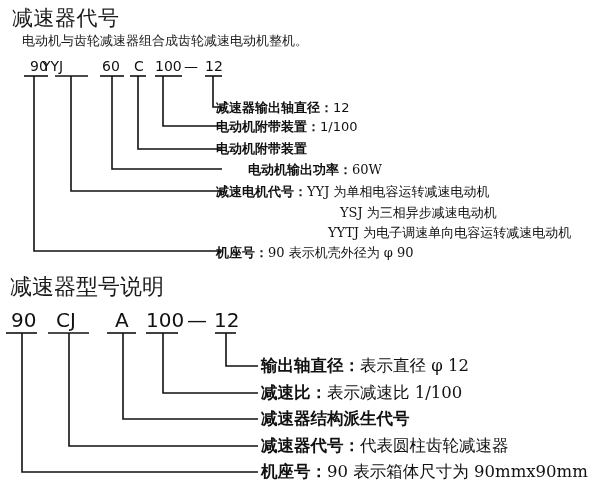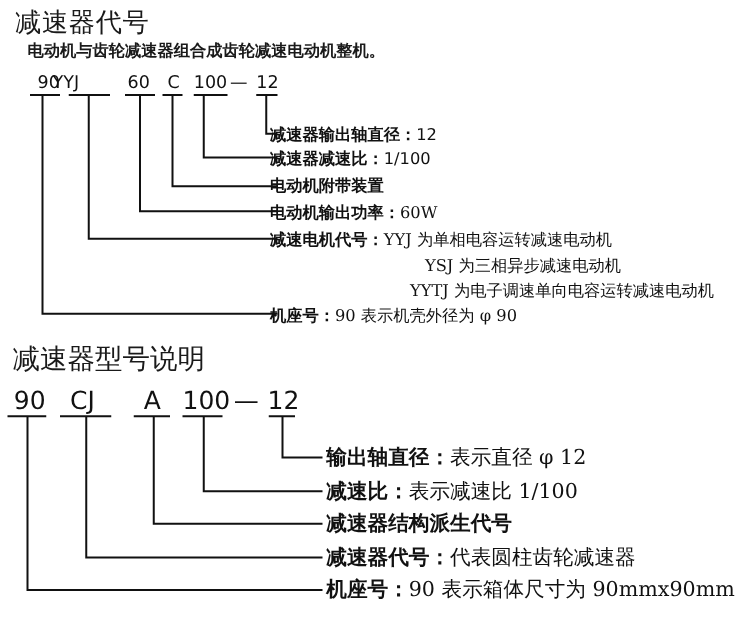--- a/index.html
+++ b/index.html
@@ -1,19 +1,19 @@
 <!DOCTYPE html>
 <html><head>
 <meta charset="utf-8">
 <style>
   html, body { margin: 0; padding: 0; background: #ffffff; }
   body { width: 600px; height: 500px; position: relative; overflow: hidden; font-family: "DejaVu Sans", "Liberation Sans", sans-serif; color: #111; }
   .abs { position: absolute; white-space: nowrap; }
   .title1 { left: 12px; top: 4px; font-size: 21px; color: #1a1a1a; letter-spacing: 0.5px; }
-  .subtitle { left: 22px; top: 32px; font-size: 13px; font-weight: bold; color: #1a1a1a; }
+  .subtitle { left: 22px; top: 32px; font-size: 13px; font-weight: normal; color: #1a1a1a; }
   .code1 { font-size: 14px; color: #111; top: 58px; }
   .lbl1 { font-size: 13px; font-weight: bold; color: #111; left: 216px; }
   .lbl1 .val { font-weight: normal; font-family: "DejaVu Serif", "Liberation Serif", serif; }
   .lbl1 .num { font-weight: normal; }
   .title2 { left: 10px; top: 272px; font-size: 22px; color: #1a1a1a; text-align: right; }
   .code2 { font-size: 20px; color: #111; top: 308px; }
   .lbl2 { font-size: 16.5px; font-weight: bold; color: #111; left: 261px; }
   .lbl2 .val { font-weight: normal; font-family: "DejaVu Serif", "Liberation Serif", serif; }
   svg.lines { position: absolute; left: 0; top: 0; }
 </style>
@@ -28,26 +28,26 @@
 <div class="abs code1" style="left:102px;">60</div>
 <div class="abs code1" style="left:134px;">C</div>
 <div class="abs code1" style="left:155px;">100</div>
 <div class="abs code1" style="left:184px;">—</div>
 <div class="abs code1" style="left:205px;">12</div>
 
 <div class="abs lbl1" style="top:99px;">
   <span>减速器输出轴直径：</span><span class="num">12</span>
 </div>
 <div class="abs lbl1" style="top:118px;">
-  <span>减速器减速比：</span><span class="num">1/100</span>
+  <span>电动机附带装置：</span><span class="num">1/100</span>
 </div>
 <div class="abs lbl1" style="top:140px;text-align:center;">
   <span>电动机附带装置</span>
 </div>
-<div class="abs lbl1" style="top:161px;">
+<div class="abs lbl1" style="top:161px;margin-left:32px;">
   <span>电动机输出功率：</span><span class="val">60W</span>
 </div>
 <div class="abs lbl1" style="top:183px;">
   <span>减速电机代号：</span><span class="val">YYJ 为单相电容运转减速电动机</span>
 </div>
 <div class="abs lbl1" style="top:204px; left:340px;">
   <span class="val">YSJ 为三相异步减速电动机</span>
 </div>
 <div class="abs lbl1" style="top:224px; left:328px;">
   <span class="val">YYTJ 为电子调速单向电容运转减速电动机</span>

